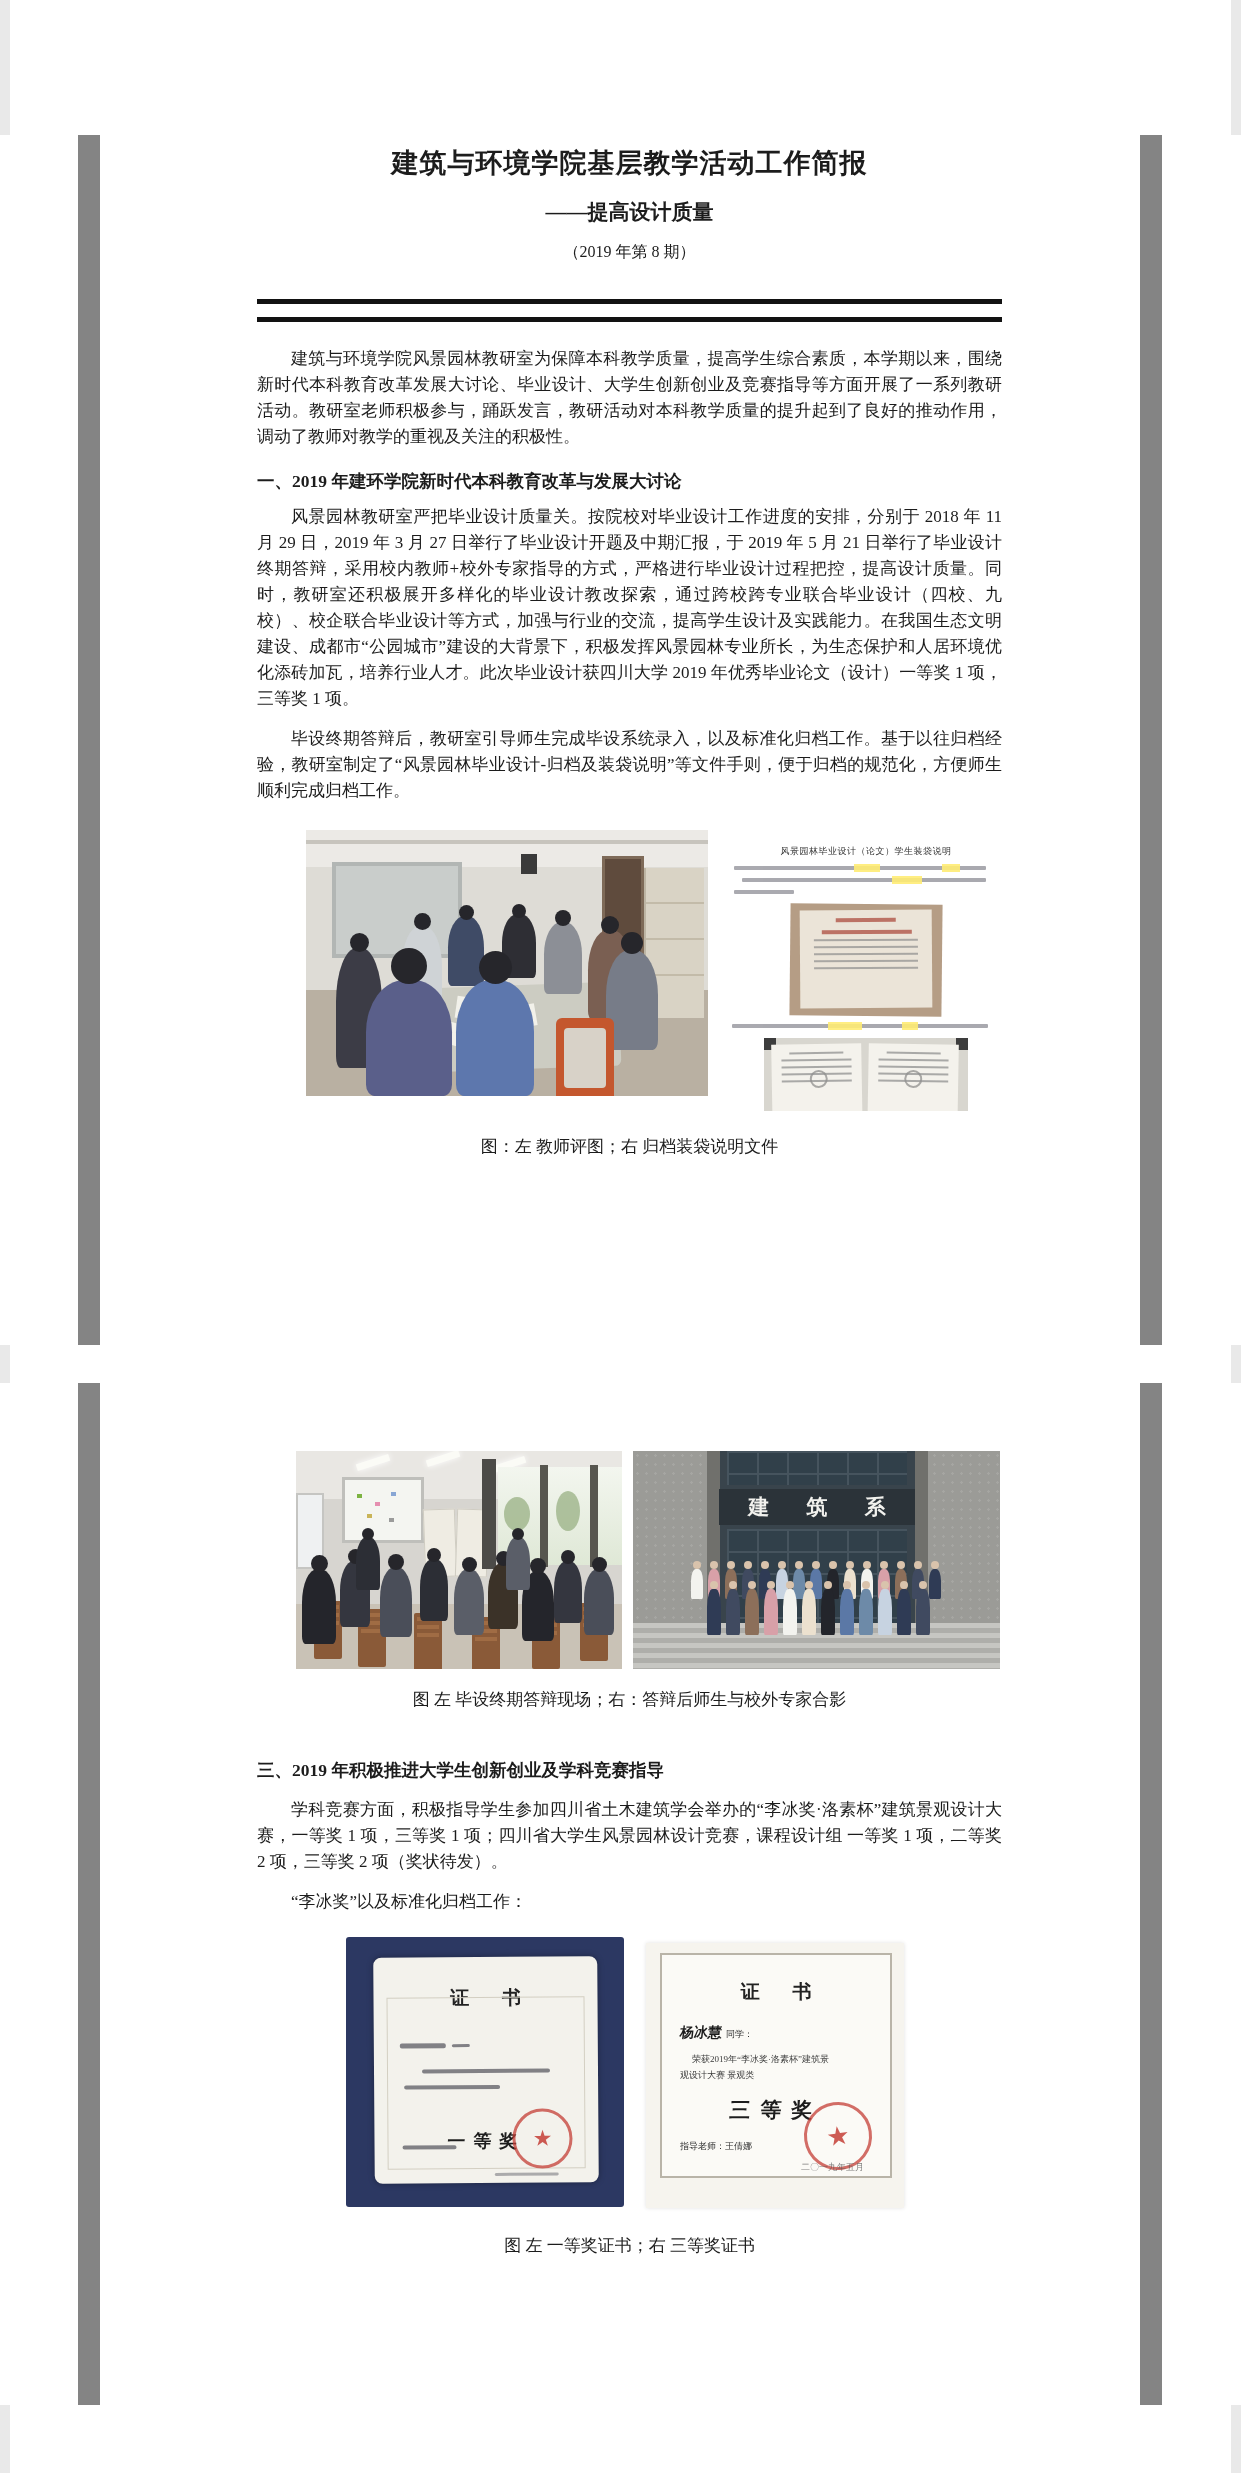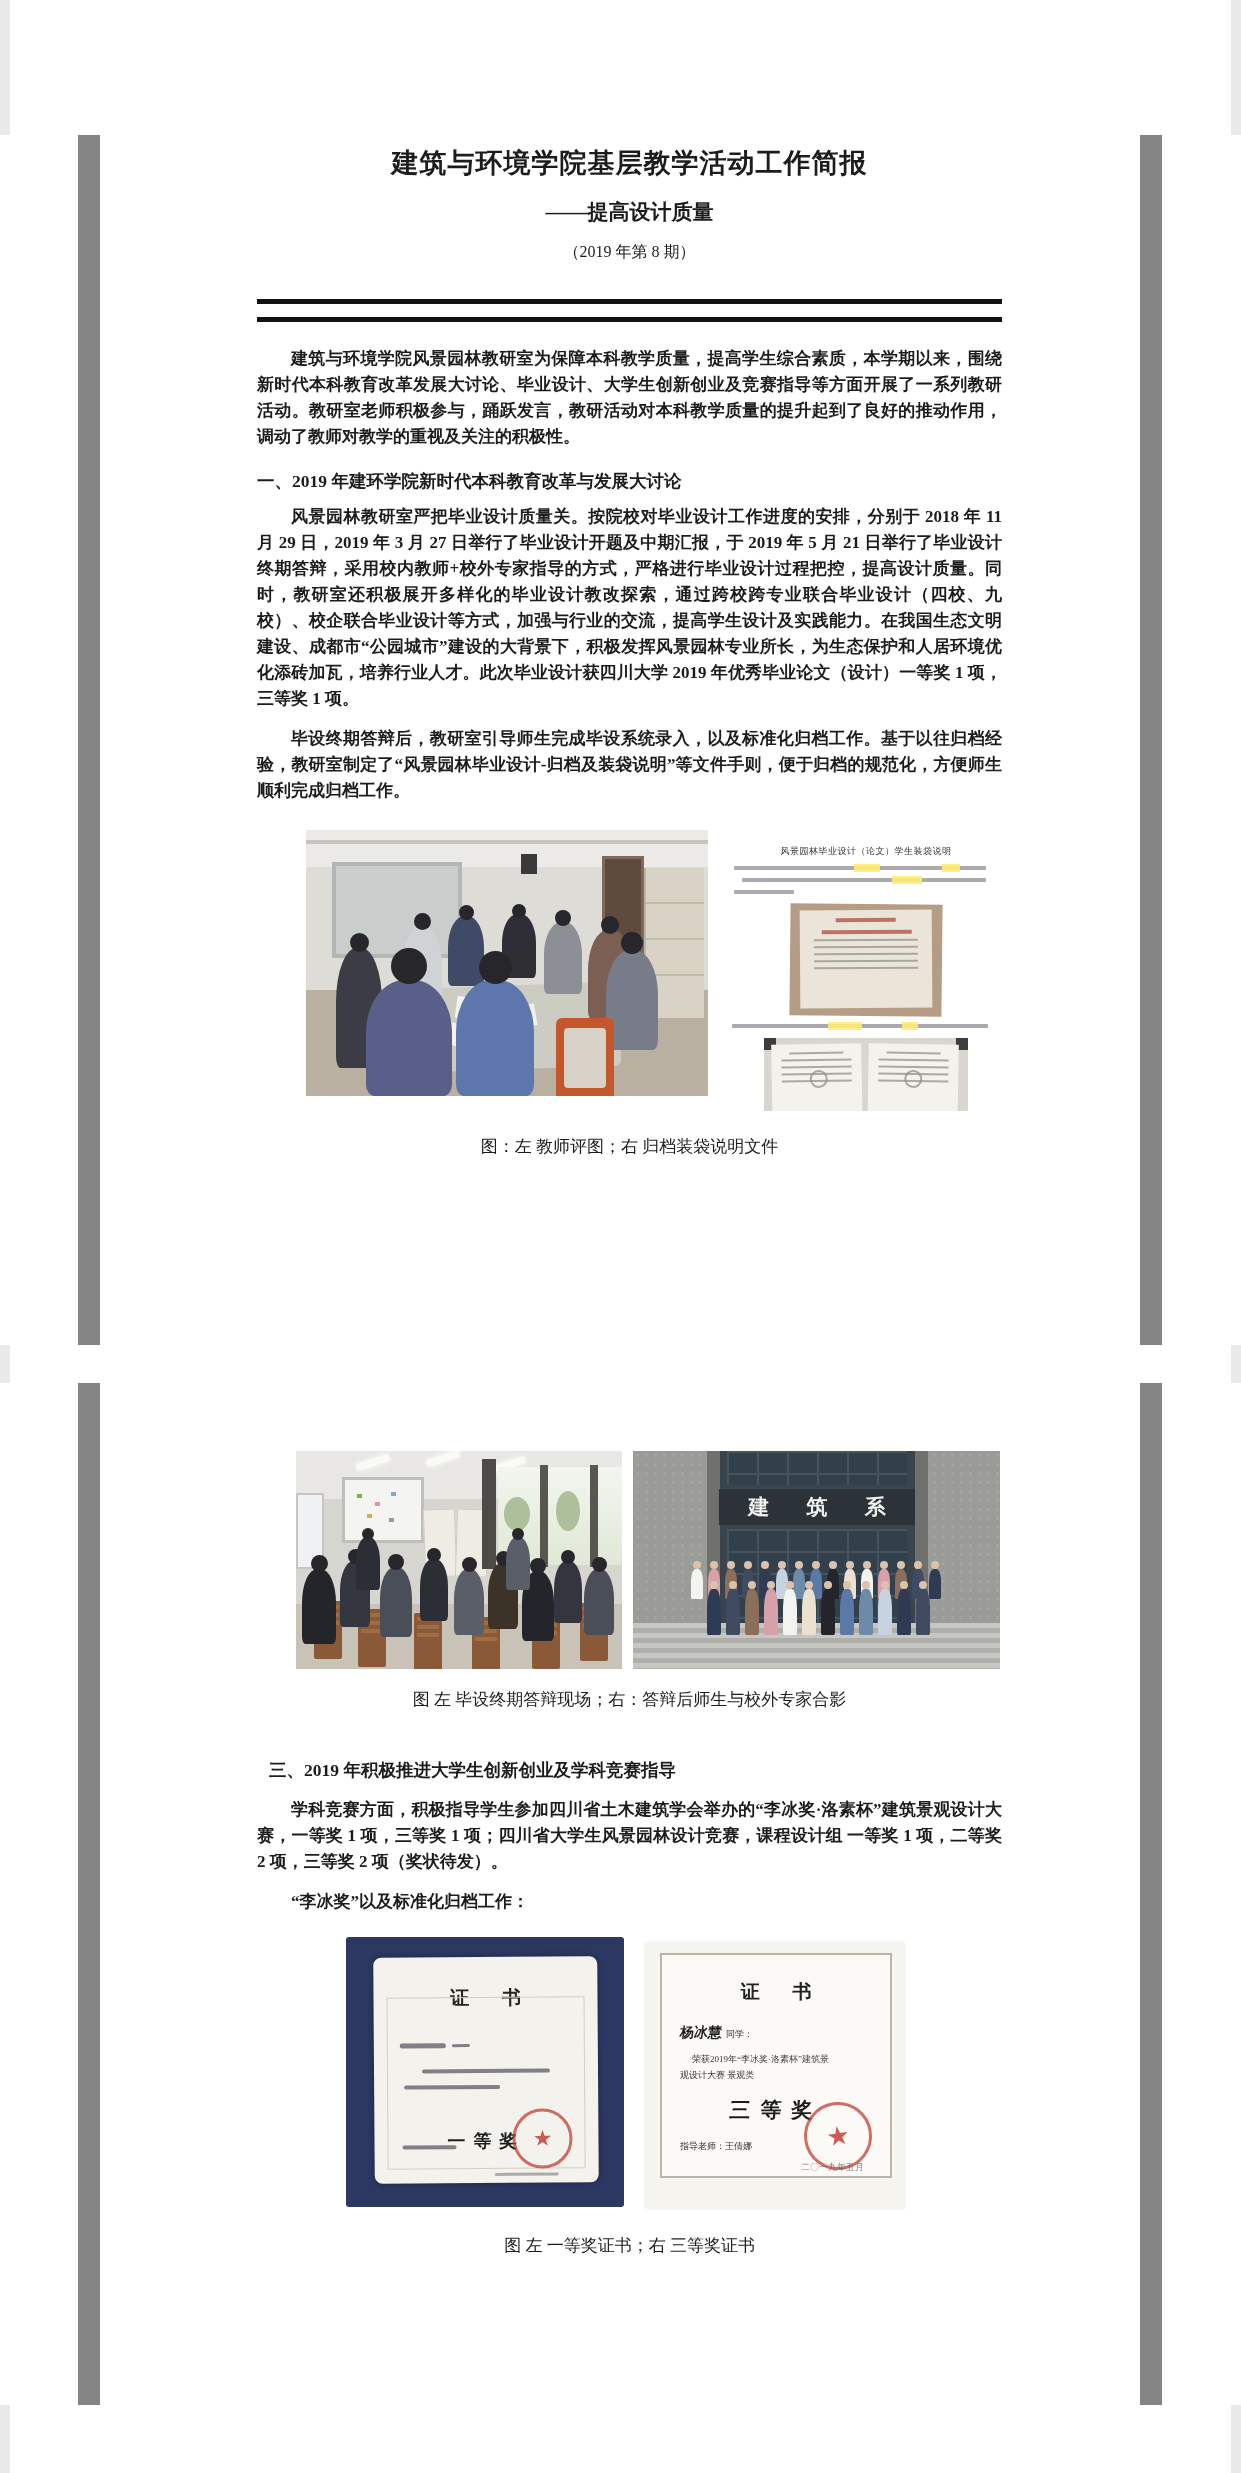--- a/index.html
+++ b/index.html
@@ -8,21 +8,21 @@
   .edge{position:absolute;top:0;bottom:0;width:10px;background:#e9e9e9;}
   .edge.l{left:0}.edge.r{right:0}
   .page{position:absolute;left:0;width:100%;background:#fff;}
   .bar{position:absolute;top:0;bottom:0;width:22px;background:#848484;}
   .bar.l{left:78px}.bar.r{left:1140px}
   .content{position:absolute;left:257px;width:745px;top:0;}
   .doc-title-main{font-size:27px;font-weight:bold;text-align:center;line-height:40px;letter-spacing:1px;margin:0;padding-top:8px;}
   .doc-subtitle{font-size:21px;font-weight:bold;text-align:center;line-height:30px;margin:14px 0 0;}
   .doc-issue{font-size:16px;text-align:center;line-height:26px;margin-top:12px;}
   .rule{margin-top:34px;height:13px;border-top:5px solid #121212;border-bottom:5px solid #121212;}
-  p.body{font-size:17px;line-height:26px;text-align:justify;margin:0;text-indent:2em;font-weight:bold;}
+  p.body{font-size:17px;line-height:26px;text-align:justify;margin:0;text-indent:2em;}
   p.mt{margin-top:14px;}
   h3.sec{font-size:17.5px;line-height:26px;font-weight:bold;margin:18px 0 10px;}
   .fig{position:relative;}
   .caption{font-size:17px;text-align:center;line-height:26px;}
   .ph{position:absolute;overflow:hidden;}
   .abs{position:absolute;}
   
   .photoA{background:linear-gradient(#eceae6 0 14%,#dedcd6 14% 60%,#b9b0a2 60% 100%);}
   .photoA .wb{left:26px;top:32px;width:122px;height:88px;background:#c9cdcb;border:4px solid #b2b6b4;}
   .photoA .beam{left:0;top:10px;width:100%;height:4px;background:#c7c4bd;}
@@ -408,21 +408,21 @@
                 <b></b>
               </div>
               <div class="fig-man" style="left:283px;top:138px;width:14px;height:46px;background:#404a60;">
                 <b></b>
               </div>
             </div>
         </div>
       </div>
       <div class="caption" style="margin-top:18px;">图 左 毕设终期答辩现场；右：答辩后师生与校外专家合影</div>
 
-      <h3 class="sec" style="margin-top:44px;margin-left:12px;">三、2019 年积极推进大学生创新创业及学科竞赛指导</h3>
+      <h3 class="sec" style="margin-top:44px;">三、2019 年积极推进大学生创新创业及学科竞赛指导</h3>
       <p class="body mt">学科竞赛方面，积极指导学生参加四川省土木建筑学会举办的“李冰奖·洛素杯”建筑景观设计大赛，一等奖 1 项，三等奖 1 项；四川省大学生风景园林设计竞赛，课程设计组 一等奖 1 项，二等奖 2 项，三等奖 2 项（奖状待发）。</p>
       <p class="body mt">“李冰奖”以及标准化归档工作：</p>
 
       <div class="fig" style="height:272px;margin-top:22px;">
 
         <div class="ph certE" style="left:89px;top:0;width:278px;height:270px;">
           <div class="sheet">
             <div class="inner"></div>
             <div class="cert-title" style="font-size:19px;margin-top:28px;">证 书</div>
             <div class="sq" style="left:26px;top:86px;width:46px;height:5px;"></div>

